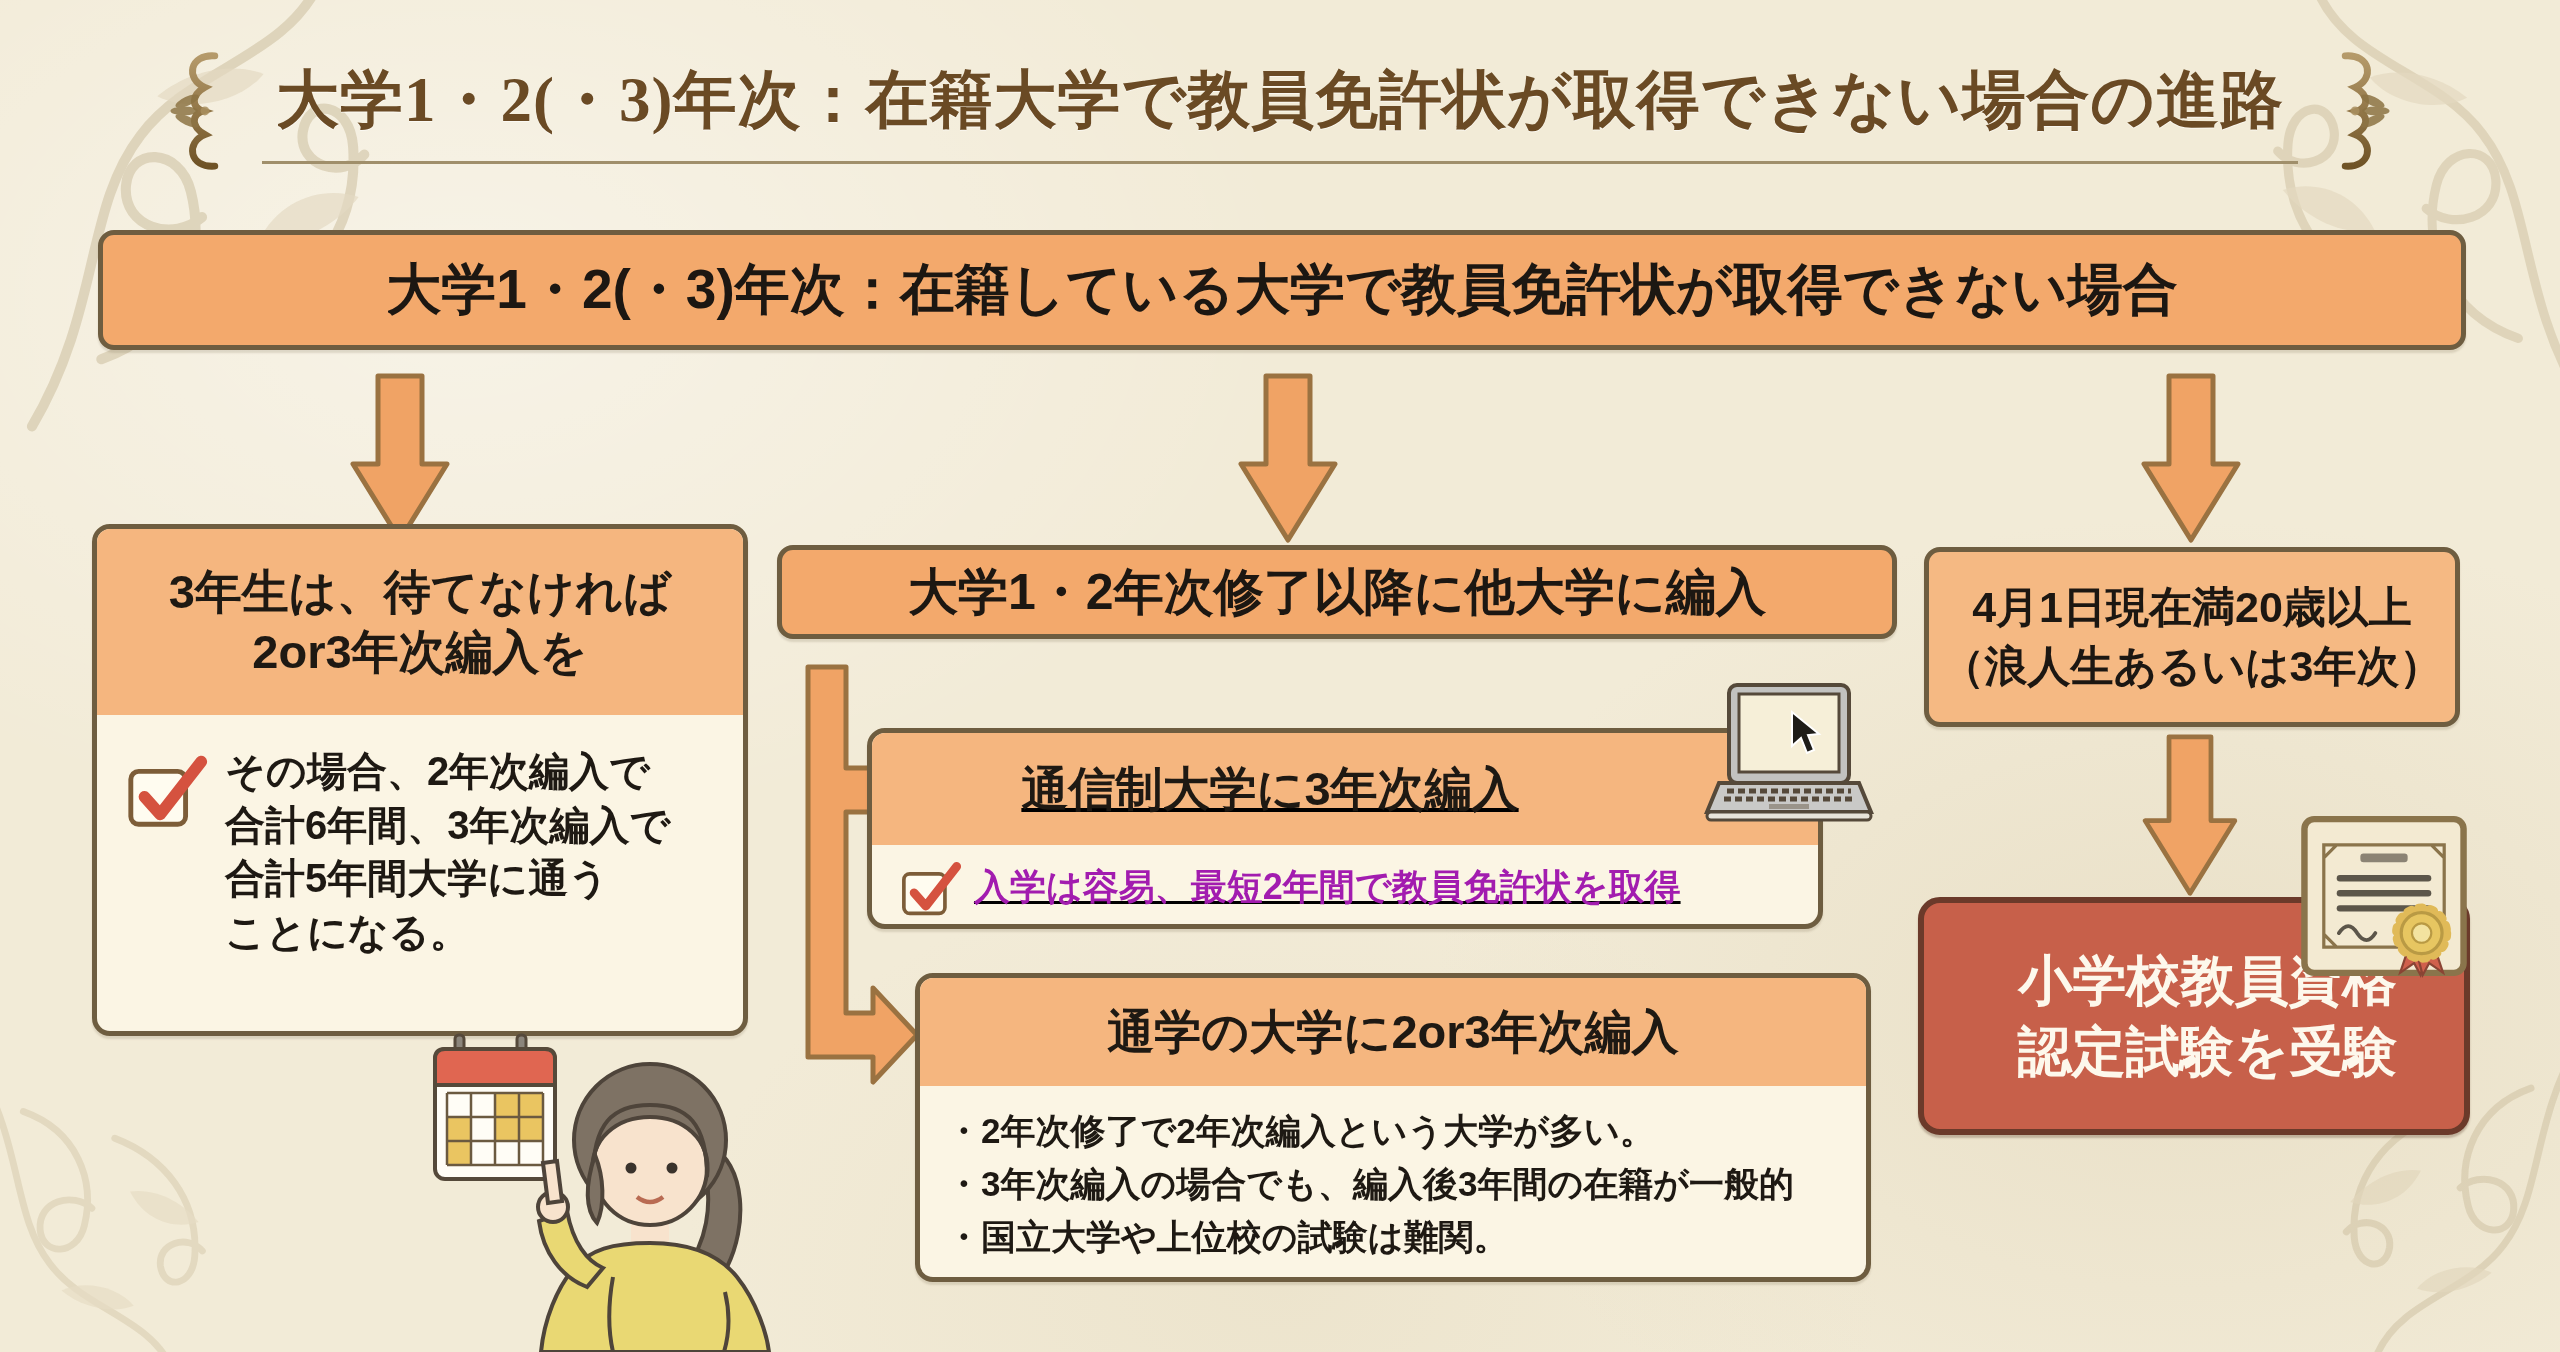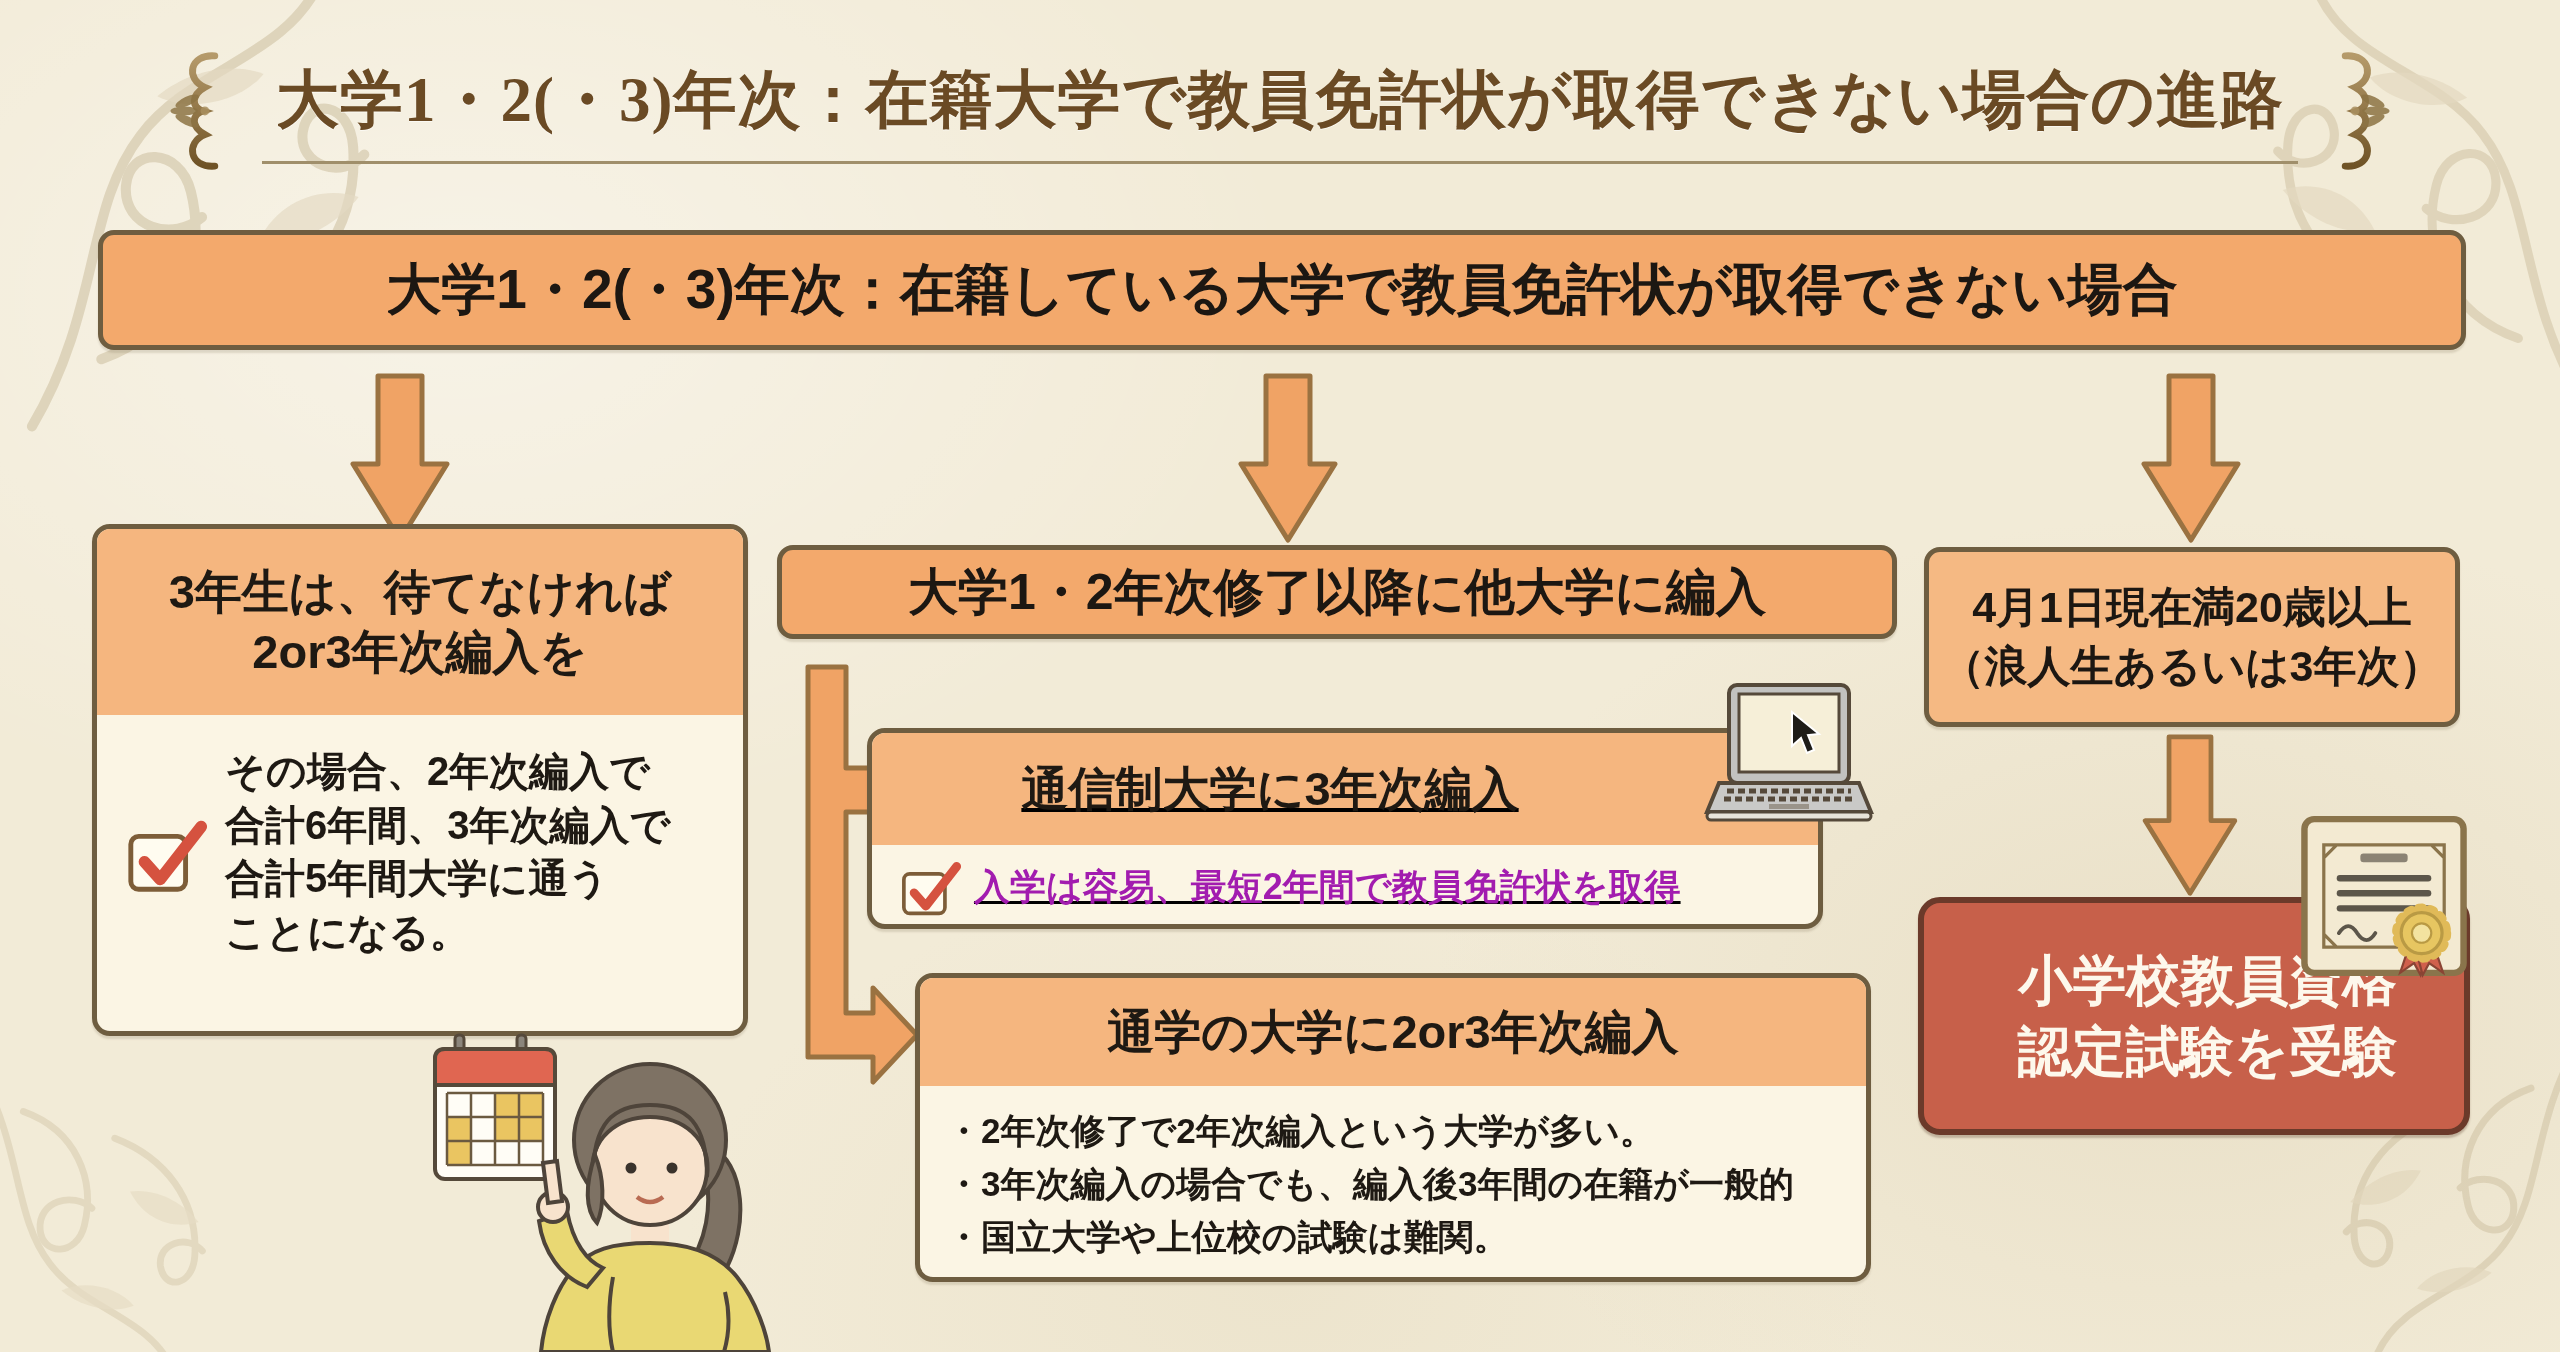--- a/index.html
+++ b/index.html
@@ -26,21 +26,21 @@
   
   .box{position:absolute;box-sizing:border-box;border:5px solid #6e5d40;border-radius:18px;
     overflow:hidden;background:#fbf5e4;z-index:2;box-shadow:0 3px 2px rgba(110,93,64,.18);}
   .box-header{background:#f5b67f;display:flex;align-items:center;justify-content:center;
     text-align:center;font-weight:bold;color:#1e1913;}
   .banner{position:absolute;box-sizing:border-box;border:5px solid #6e5d40;border-radius:16px;
     background:#f3a96c;display:flex;align-items:center;justify-content:center;z-index:2;
     font-weight:bold;color:#1c1712;box-shadow:0 3px 2px rgba(110,93,64,.18);}
   .pre{white-space:pre-line;}
   .arrow-svg{position:absolute;z-index:1;}
-  .note-row{display:flex;align-items:center;}
+  .note-row{display:flex;align-items:flex-start;}
   .chk{flex:0 0 auto;}
   
   .left-body-text{font-weight:bold;color:#1e1913;font-size:40px;line-height:1.34;}
   .sub-note-text{font-weight:bold;color:#a21caf;font-size:36px;}
   .bullets{font-weight:bold;color:#1e1913;font-size:35px;line-height:1.52;padding:18px 20px 0 26px;}
   .illus{position:absolute;z-index:5;}
   .red-box{position:absolute;box-sizing:border-box;background:#c7604a;border:6px solid #6b3a2a;
     border-radius:22px;display:flex;align-items:center;justify-content:center;text-align:center;
     color:#fdf8ec;font-weight:bold;z-index:3;box-shadow:0 3px 2px rgba(90,60,40,.3);padding-left:27px;}
 </style>

